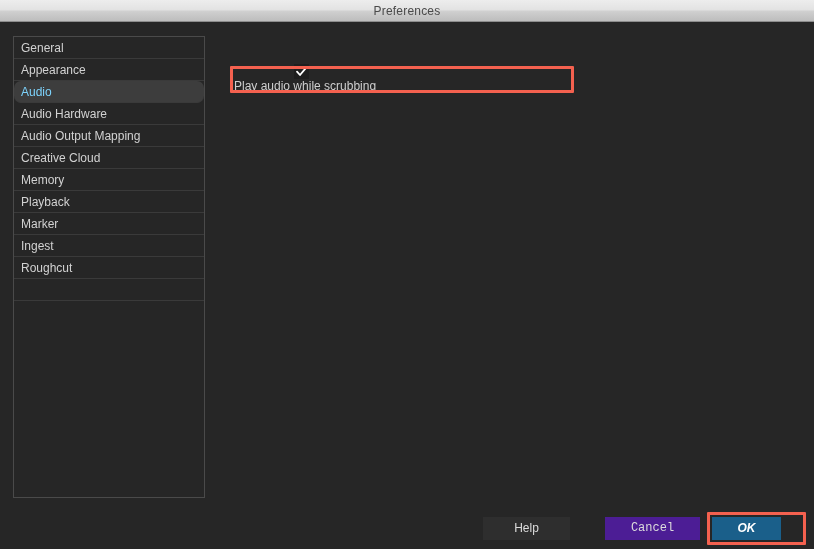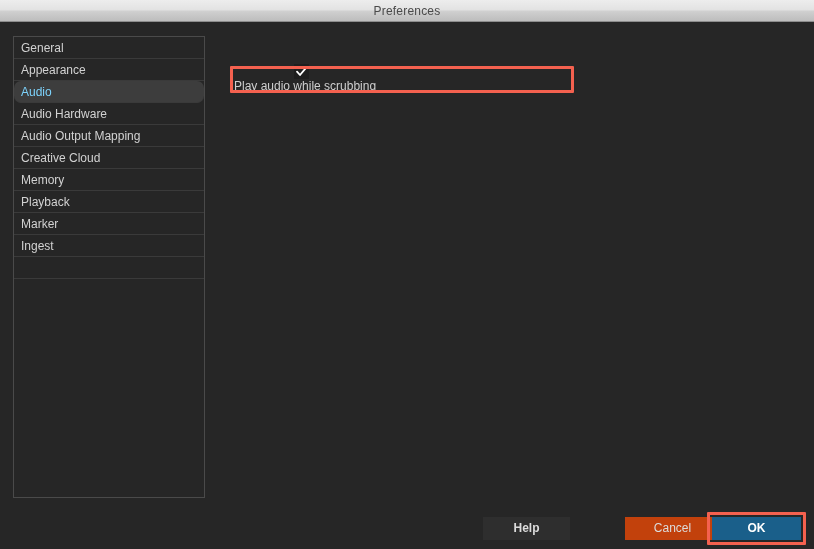--- a/index.html
+++ b/index.html
@@ -150,36 +150,37 @@
     border: none;
     padding: 0;
     font-family: "Liberation Sans", sans-serif;
   }
   .btn-help {
     left: 483px;
     top: 517px;
     width: 87px;
     background: #2e2e2e;
     color: #dcdcdc;
-    font-weight: bold;
   }
   .btn-cancel {
-    left: 625px;
+    left: 605px;
     top: 517px;
     width: 95px;
-    background: #c2410c;
+    background: #4c1d95;
     color: #dcdcdc;
+    font-family: Liberation Mono, monospace;
   }
   .btn-ok {
     left: 712px;
     top: 517px;
-    width: 89px;
+    width: 69px;
     background: #1a5f8a;
     color: #ffffff;
     font-weight: bold;
+    font-style: italic;
   }
 </style>
 </head>
 <body>
 
 <div class="window">
 
   <div class="titlebar">
     <span class="titlebar-text">Preferences</span>
   </div>
@@ -188,20 +189,21 @@
     <div class="side-item">General</div>
     <div class="side-item">Appearance</div>
     <div class="side-item selected">Audio</div>
     <div class="side-item">Audio Hardware</div>
     <div class="side-item">Audio Output Mapping</div>
     <div class="side-item">Creative Cloud</div>
     <div class="side-item">Memory</div>
     <div class="side-item">Playback</div>
     <div class="side-item">Marker</div>
     <div class="side-item">Ingest</div>
+    <div class="side-item">Roughcut</div>
     <div class="side-item side-filler"></div>
   </div>
 
   <div class="content">
 
     <div class="checkrow row1">
       <span class="cb checked">
         <svg width="13" height="13" viewBox="0 0 13 13" aria-hidden="true">
           <path d="M2 6.6 L5 10 L11.2 2.6" fill="none" stroke="#ffffff" stroke-width="1.8" stroke-linecap="round" stroke-linejoin="round"></path>
         </svg>

